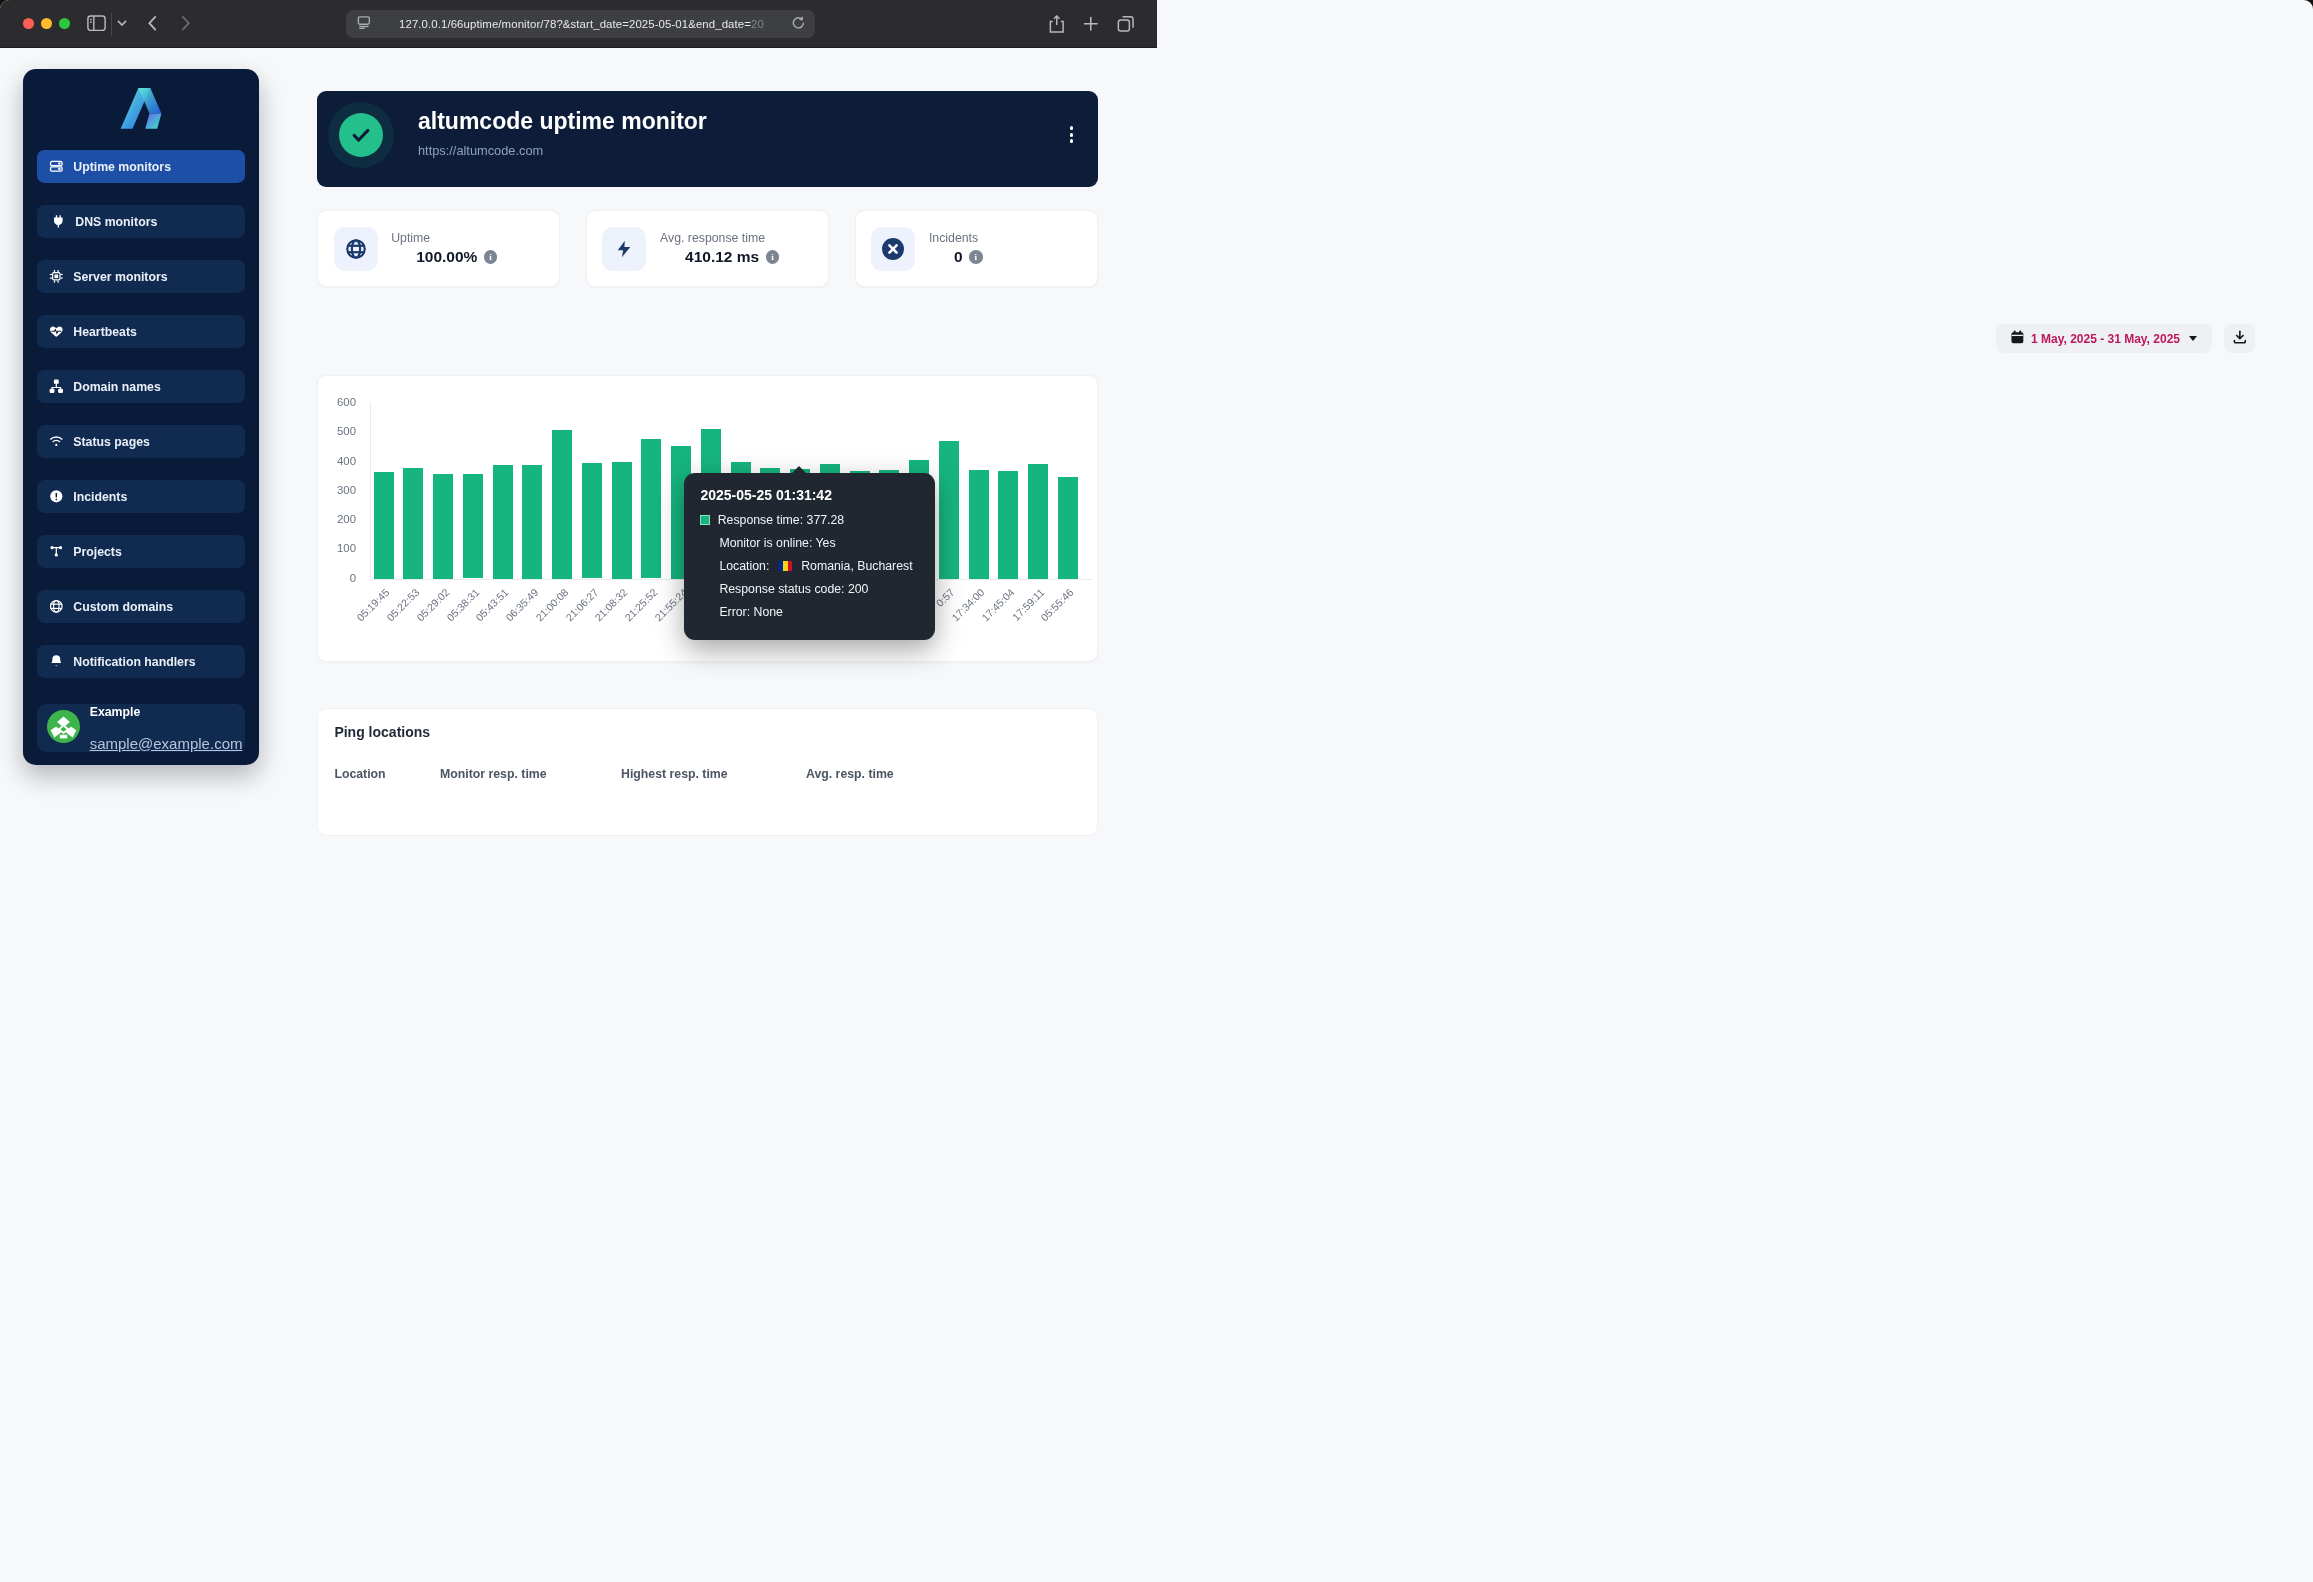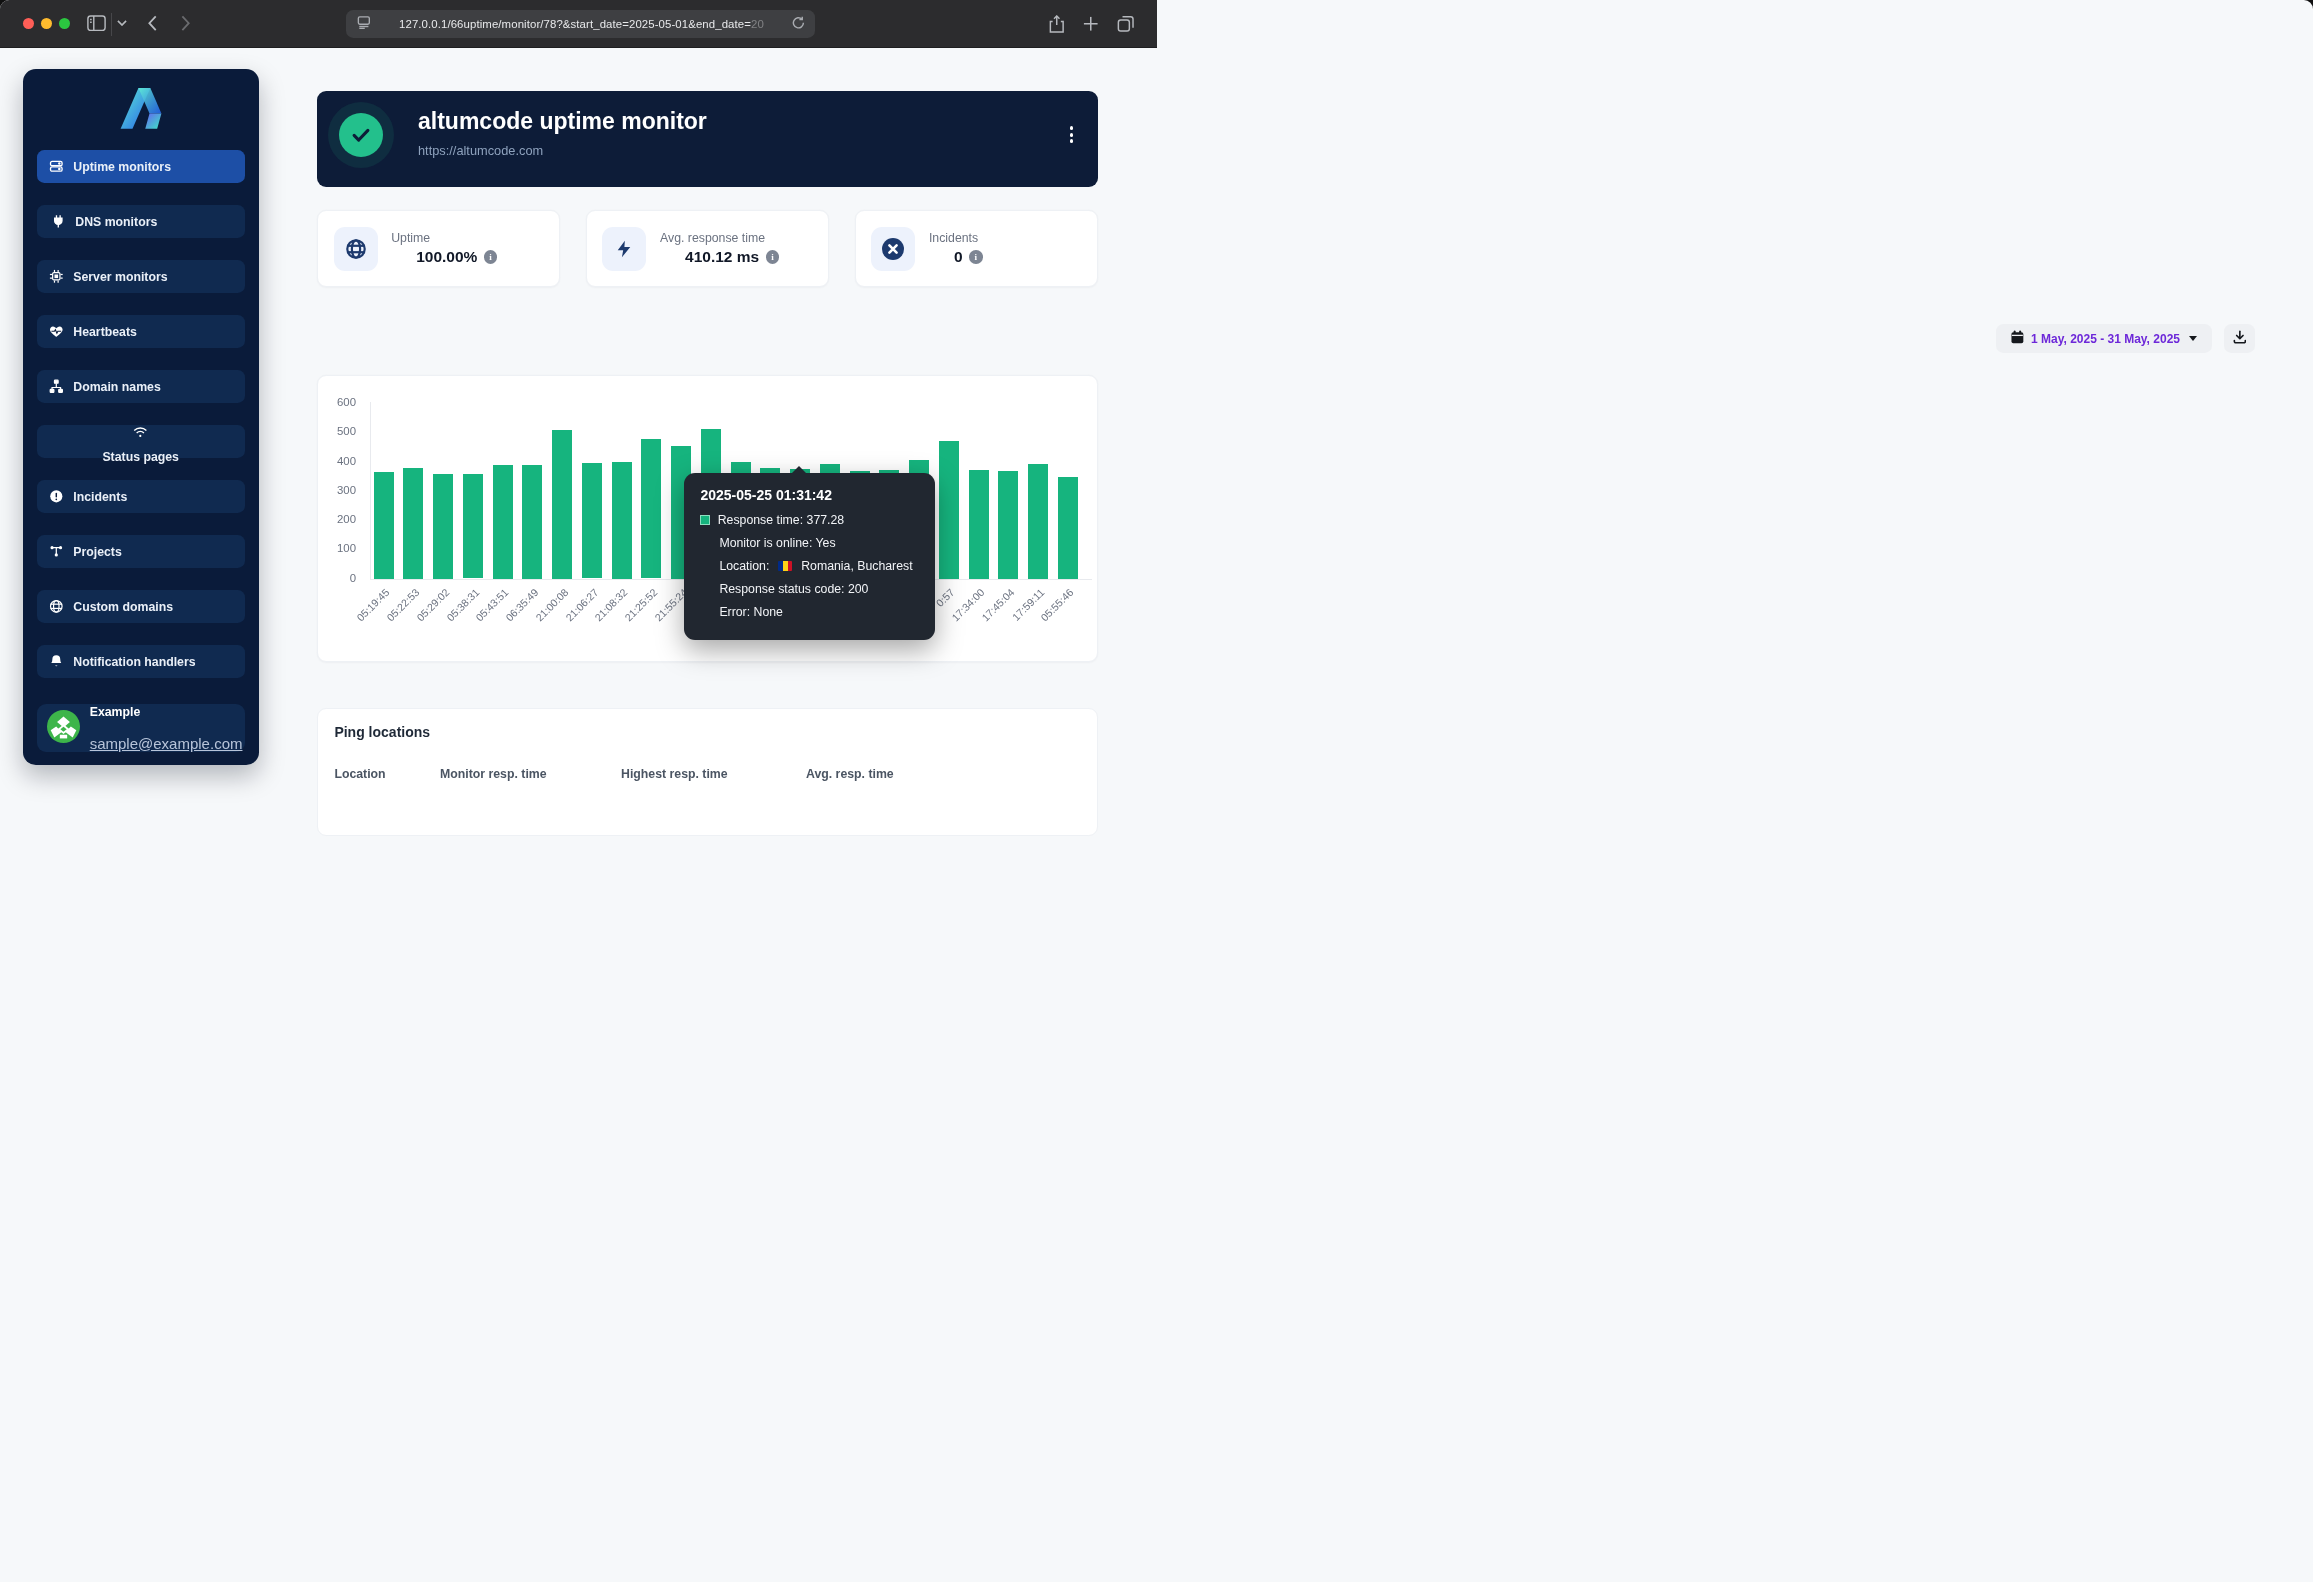--- a/index.html
+++ b/index.html
@@ -57,21 +57,21 @@
              display:flex; align-items:center; justify-content:center; flex:0 0 44px; }
   .stat-label { color:#6b7280; font-size:12.3px; }
   .stat-value-row { display:flex; align-items:center; gap:6.4px; margin-top:2.7px;margin-left:25px; }
   .stat-value { color:#111827; font-size:15.5px; font-weight:700; }
   .info-ic { width:13.7px; height:13.7px; border-radius:50%; background:#7d8593; color:#fff; font-size:9.1px;
              font-weight:700; display:flex; align-items:center; justify-content:center;
              font-family:"Liberation Serif",serif; cursor:pointer; }
 
   
   .btn { position:absolute; top:324px; height:29px; background:#eef0f3; border-radius:7.3px; border:none;
-         display:flex; align-items:center; justify-content:center; gap:7.3px; color:#6d28d9;
+         display:flex; align-items:center; justify-content:center; gap:7.3px; color:#be185d;
          font-size:12px; font-weight:700; cursor:pointer; font-family:inherit; }
   .btn-date { right:101px; width:216px; }
   .btn-dl { right:58px; width:31px; }
   .caret { width:0; height:0; border-left:4.1px solid transparent; border-right:4.1px solid transparent;
            border-top:5px solid #15181d; margin-left:1.8px; }
 
   
   .chart-card { position:absolute; left:317px; top:375px; width:781px; height:287px; background:#fff;
                 border:0.9px solid #eef1f5; border-radius:9.1px; box-shadow:0 0.9px 1.8px rgba(16,24,40,.04); }
   .ytick { position:absolute; width:38px; text-align:right; color:#6b7280; font-size:11.4px; }
@@ -245,21 +245,21 @@
           <span class="icon">
             <svg width="14.6" height="14.6" viewBox="0 0 24 24" fill="none" stroke="currentColor" stroke-width="2">
               <rect x="9" y="2" width="6" height="5" rx="1" fill="currentColor"></rect>
               <rect x="2" y="17" width="6" height="5" rx="1" fill="currentColor"></rect>
               <rect x="16" y="17" width="6" height="5" rx="1" fill="currentColor"></rect>
               <path d="M12 7v5M5 17v-3h14v3M12 12v2"></path>
             </svg>
           </span>
           <span>Domain names</span>
         </div>
-        <div class="nav-item" style="top: 356px; flex-direction: column;">
+        <div class="nav-item" style="top: 356px;">
           <span class="icon">
             <svg width="14.6" height="14.6" viewBox="0 0 24 24" fill="none" stroke="currentColor" stroke-width="2.2">
               <path d="M2 9a14.5 14.5 0 0 1 20 0"></path>
               <path d="M6 13a9 9 0 0 1 12 0"></path>
               <circle cx="12" cy="18" r="1.8" fill="currentColor" stroke="none"></circle>
             </svg>
           </span>
           <span>Status pages</span>
         </div>
         <div class="nav-item" style="top: 411px;">

